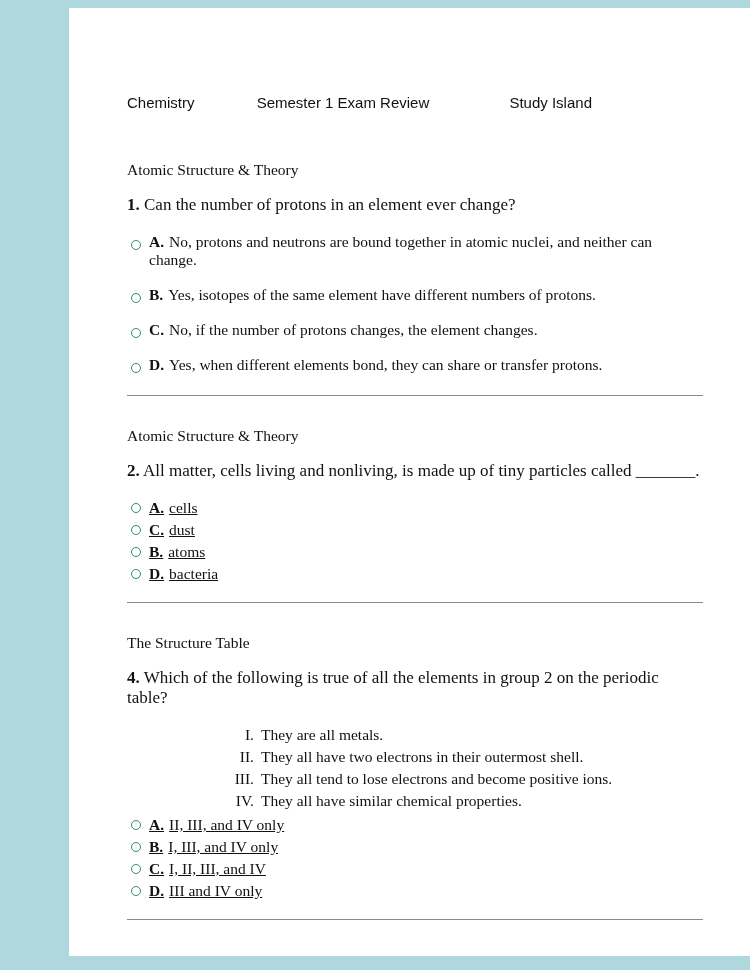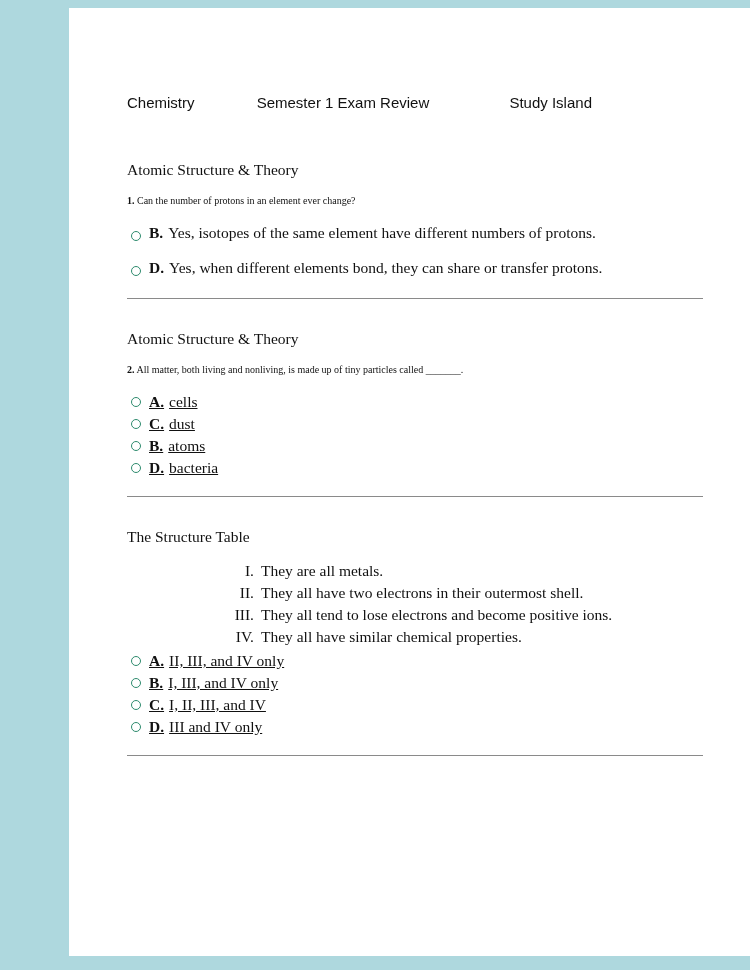--- a/index.html
+++ b/index.html
@@ -33,21 +33,21 @@
   .doc-header .h-center { margin-left: 58px; }
   .doc-header .h-right { margin-left: 76px; }
 
   .section { }
   .section-title {
     font-weight: normal;
     font-size: 15.5px;
     margin-bottom: 16px;
   }
   .question {
-    font-size: 10px;
+    font-size: 17px;
     margin-bottom: 18px;
   }
   .q-num { font-weight: bold; }
 
   .option {
     display: flex;
     align-items: flex-start;
     font-size: 15.5px;
     margin-left: 4px;
   }
@@ -103,35 +103,43 @@
 
     <div class="section s1">
       <div class="section-title">Atomic Structure &amp; Theory</div>
       <div class="question">
         <span class="q-num">1.</span>
         <span>Can the number of protons in an element ever change?</span>
       </div>
       <div class="options-loose">
         <div class="option">
           <span class="radio"></span>
+          <span><span class="opt-label">A.</span><span>No, protons and neutrons are bound together in atomic nuclei, and neither can change.</span></span>
+        </div>
+        <div class="option">
+          <span class="radio"></span>
           <span><span class="opt-label">B.</span><span>Yes, isotopes of the same element have different numbers of protons.</span></span>
+        </div>
+        <div class="option">
+          <span class="radio"></span>
+          <span><span class="opt-label">C.</span><span>No, if the number of protons changes, the element changes.</span></span>
         </div>
         <div class="option">
           <span class="radio"></span>
           <span><span class="opt-label">D.</span><span>Yes, when different elements bond, they can share or transfer protons.</span></span>
         </div>
       </div>
       <hr class="divider">
     </div>
 
     <div class="section s2">
       <div class="section-title">Atomic Structure &amp; Theory</div>
       <div class="question">
         <span class="q-num">2.</span>
-        <span>All matter, both living and nonliving, is made up of tiny particles called _______.</span>
+        <span>All matter, cells living and nonliving, is made up of tiny particles called _______.</span>
       </div>
       <div class="options-compact">
         <div class="option">
           <span class="radio"></span>
           <span><span class="opt-label">A.</span><span>cells</span></span>
         </div>
         <div class="option">
           <span class="radio"></span>
           <span><span class="opt-label">C.</span><span>dust</span></span>
         </div>
@@ -142,20 +150,24 @@
         <div class="option">
           <span class="radio"></span>
           <span><span class="opt-label">D.</span><span>bacteria</span></span>
         </div>
       </div>
       <hr class="divider">
     </div>
 
     <div class="section s3">
       <div class="section-title">The Structure Table</div>
+      <div class="question">
+        <span class="q-num">4.</span>
+        <span>Which of the following is true of all the elements in group 2 on the periodic table?</span>
+      </div>
       <div class="statements">
         <div class="statement">
           <span class="numeral">I.</span>
           <span class="stmt-text">They are all metals.</span>
         </div>
         <div class="statement">
           <span class="numeral">II.</span>
           <span class="stmt-text">They all have two electrons in their outermost shell.</span>
         </div>
         <div class="statement">

